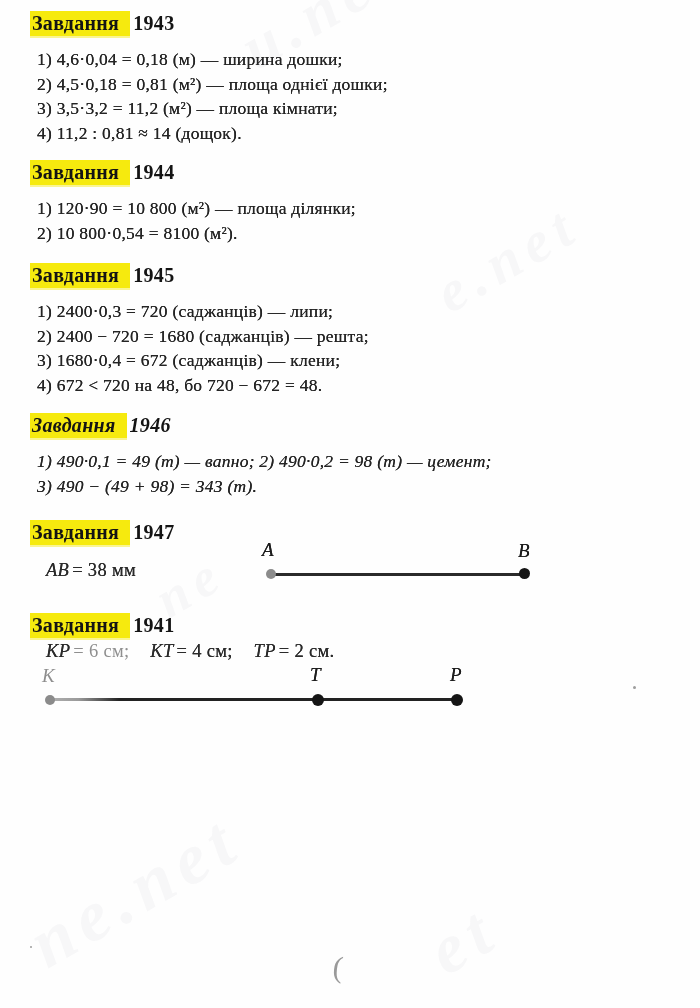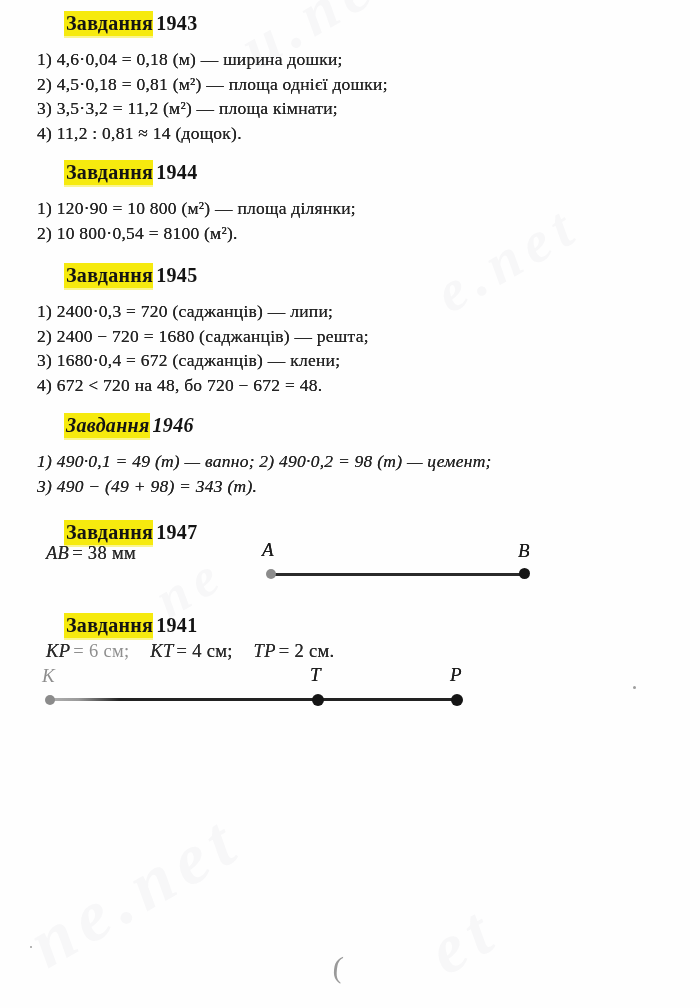--- a/index.html
+++ b/index.html
@@ -11,36 +11,36 @@
   }
   .task{position:absolute;left:30px;right:16px;}
   #t1943{top:12px;}
   #t1944{top:161px;}
   #t1945{top:264px;}
   #t1946{top:414px;font-style:italic;}
   #t1947{top:521px;}
   #t1948{top:614px;}
 
   .task-header{font-size:20px;font-weight:bold;letter-spacing:0.3px;color:#141414;}
-  .hl{background:#f6ea0e;padding:1px 0 2px 2px;box-shadow:0 2px 0 rgba(246,234,14,.45);margin-left:34px;}
+  .hl{background:#f6ea0e;padding:1px 11px 2px 2px;box-shadow:0 2px 0 rgba(246,234,14,.45);}
   .num{margin-left:3px;}
 
   .line{
     font-size:17.5px;line-height:24.5px;padding-left:7px;
     letter-spacing:0.25px;color:#242424;
     text-shadow:0 0 .4px currentColor;
   }
   .lines{margin-top:12px;}
 
   .measure{
     position:absolute;font-size:18.5px;letter-spacing:0.3px;color:#2a2a2a;
     text-shadow:0 0 .4px currentColor;white-space:nowrap;
   }
   .measure i{font-family:"Liberation Serif","DejaVu Serif",serif;padding-right:3px;}
-  #t1947 .measure{left:16px;top:22px;}
+  #t1947 .measure{left:16px;top:39px;}
   #t1948 .measure{left:16px;top:27px;}
   .mpart{margin-right:16px;}
   .faded{color:#8f8f8f;text-shadow:none;}
 
   .pt-label{
     position:absolute;font-style:italic;font-size:19px;color:#1c1c1c;
     text-shadow:0 0 .4px currentColor;
   }
   .pt-label.gray{color:#8e8e8e;text-shadow:none;}
   .dot{position:absolute;border-radius:50%;background:#151515;}

